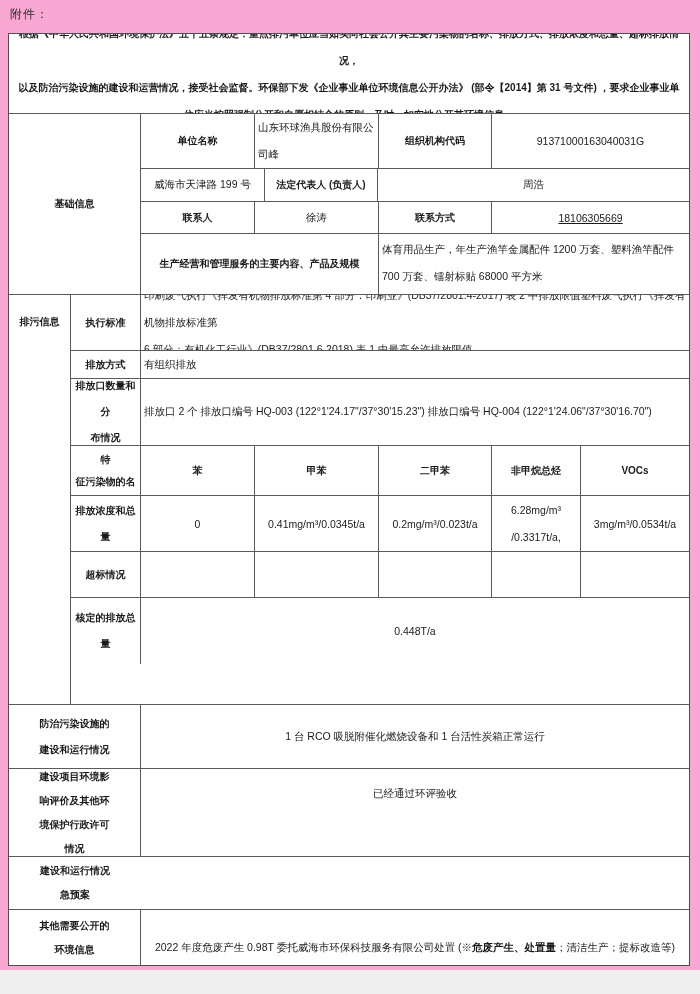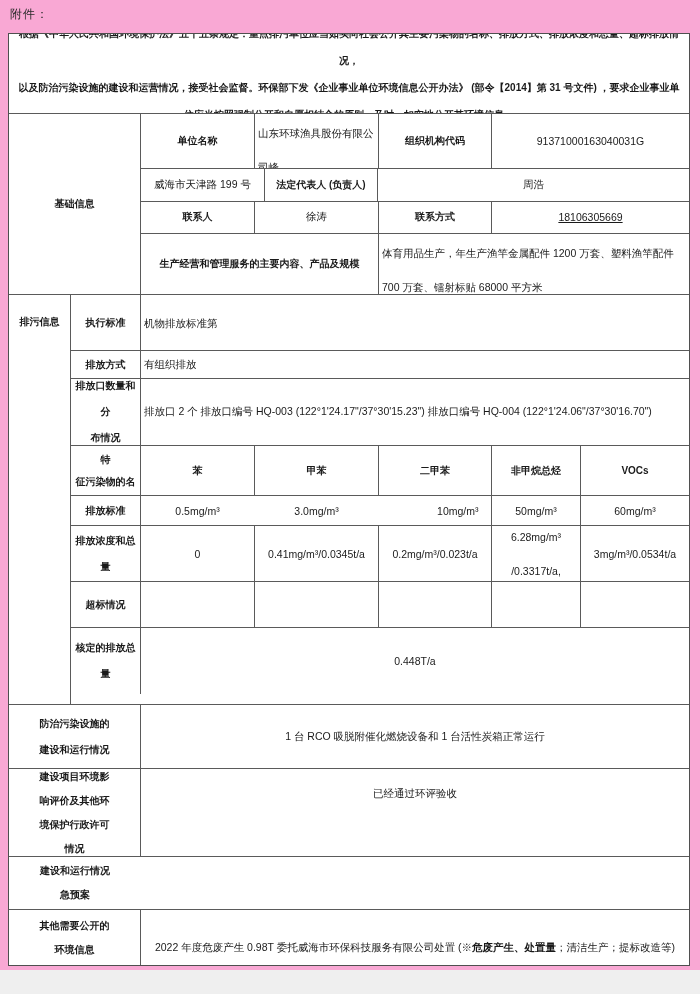--- a/index.html
+++ b/index.html
@@ -21,21 +21,21 @@
     text-align:center; overflow:hidden; padding:2px 3px; white-space:pre-line;
   }
   .cell:last-child { border-right:none; }
   .lbl { font-weight:bold; font-size:10px; line-height:26px; }
   .val { font-size:10.5px; }
   .left { justify-content:flex-start; text-align:left; }
   .col  { flex-direction:column; }
   .stack { display:flex; flex-direction:column; flex:1; }
   .subrow { display:flex; width:100%; border-bottom:1px solid #5a5a5a; }
   .subrow:last-child { border-bottom:none; }
-  .lh27 { line-height:34px; }
+  .lh27 { line-height:27px;justify-content:center; }
   .lh20 { line-height:24px; }
   .intro-cell { font-weight:bold; font-size:10px; line-height:27px; padding:2px 8px; }
   .phone { text-decoration:underline; }
   
   .w62{width:62px;flex:none}.w70{width:70px;flex:none}.w114{width:114px;flex:none}
   .w124{width:124px;flex:none}.w113{width:113px;flex:none}.w89{width:89px;flex:none}.w132{width:132px;flex:none}.w238{width:238px;flex:none}.w351{width:351px;flex:none}
   .top-align { align-items:flex-start; }
   .pt14 { padding-top:14px; }
   .pt18 { padding-top:18px; }
   .merged3 { display:flex; align-items:center; padding:0; }
@@ -110,30 +110,20 @@
         </div>
         <div class="subrow" style="height:50px">
           <div class="cell w70 lbl" style="line-height:22px">主要污染物及特
 征污染物的名称</div>
           <div class="cell w114 lbl">苯</div>
           <div class="cell w124 lbl">甲苯</div>
           <div class="cell w113 lbl">二甲苯</div>
           <div class="cell w89 lbl">非甲烷总烃</div>
           <div class="cell lbl" style="flex:1">VOCs</div>
         </div>
-        <div class="subrow" style="height:30px">
-          <div class="cell w70 lbl">排放标准</div>
-          <div class="cell w351 val merged3">
-            <span class="seg seg-c w114">0.5mg/m³</span>
-            <span class="seg seg-c w124">3.0mg/m³</span>
-            <span class="seg seg-r w113">10mg/m³</span>
-          </div>
-          <div class="cell w89 val">50mg/m³</div>
-          <div class="cell val" style="flex:1">60mg/m³</div>
-        </div>
         <div class="subrow" style="height:56px">
           <div class="cell w70 lbl">排放浓度和总
 量</div>
           <div class="cell w114 val">0</div>
           <div class="cell w124 val">0.41mg/m³/0.0345t/a</div>
           <div class="cell w113 val">0.2mg/m³/0.023t/a</div>
           <div class="cell w89 val lh27">6.28mg/m³
 /0.3317t/a,</div>
           <div class="cell val" style="flex:1">3mg/m³/0.0534t/a</div>
         </div>

